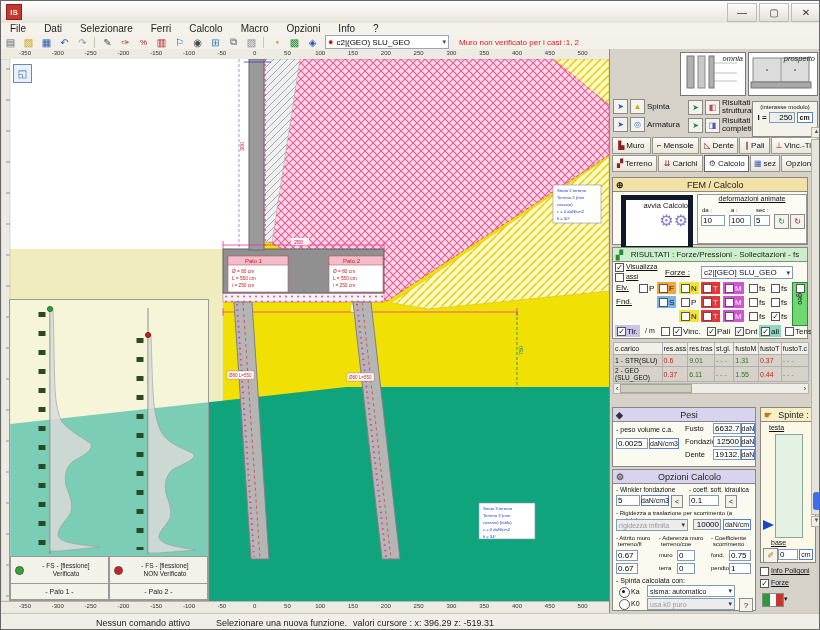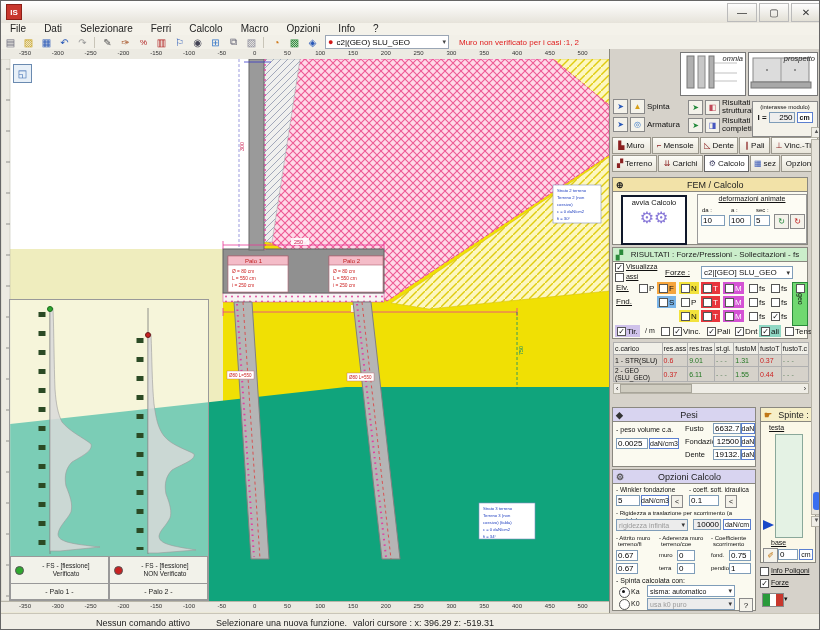--- a/index.html
+++ b/index.html
@@ -412,21 +412,21 @@
       <div class="cmdbtn" style="flex:4">
           <span>Opzioni</span>
         </div>
     </div>
 
     <div class="grp" style="left:2px;top:128px;width:196px;height:68px">
       <div class="grp-h" style="background:#f2e2a8">
         <span class="gi">⊕</span>
         <span class="t">FEM / Calcolo</span>
       </div>
-      <div style="position:absolute;left:8px;top:17px;width:62px;height:46px;border:2px solid #0f172a;background:#fff;text-align:center">
+      <div style="position:absolute;left:8px;top:17px;width:62px;height:46px;border:5px solid #0f172a;background:#fff;text-align:right">
         <div style="font-size:7.5px;margin-top:1px">avvia Calcolo</div>
         <div style="font-size:16px;color:#8878d8;line-height:22px">⚙⚙</div>
       </div>
       <div style="position:absolute;left:84px;top:16px;width:108px;height:48px;border:1px solid #999;background:#fdfcf4">
         <div style="font-size:7px;text-align:center;text-decoration:underline">deformazioni animate</div>
         <span class="tinylbl" style="left:4px;top:12px">da :</span>
         <span class="tinylbl" style="left:33px;top:12px">a :</span>
         <span class="tinylbl" style="left:58px;top:12px">sec :</span>
         <input class="inp" style="position: absolute; left: 3px; top: 20px; width: 24px;" value="10">
         <input class="inp" style="position: absolute; left: 31px; top: 20px; width: 22px;" value="100">

